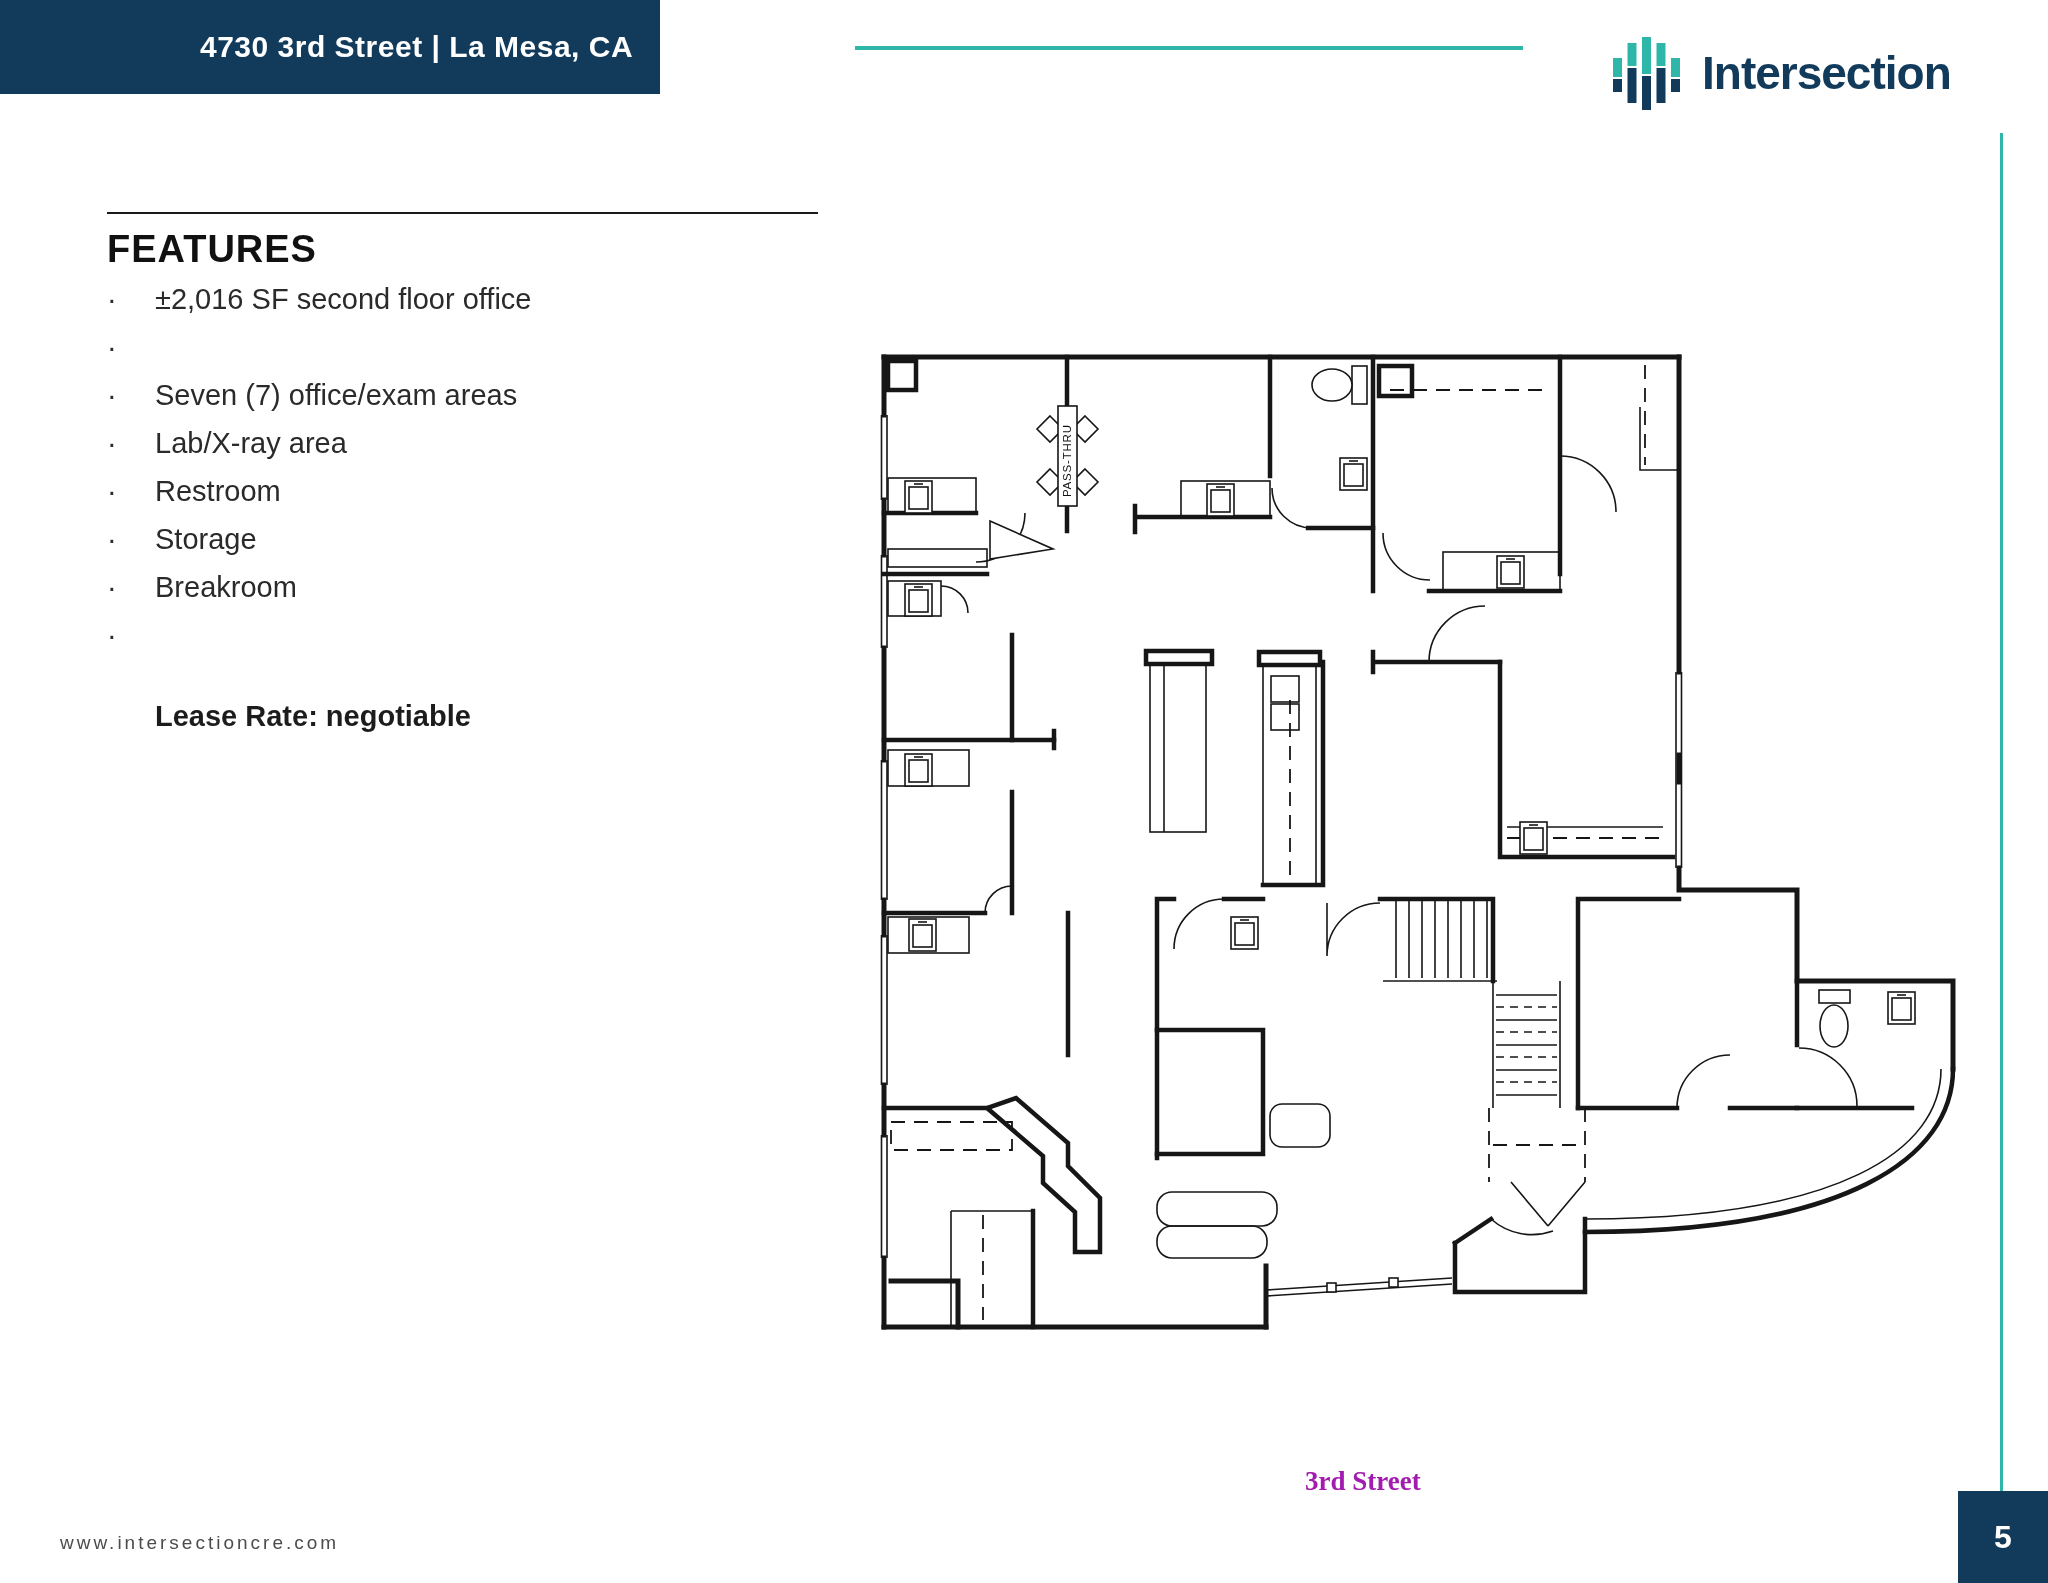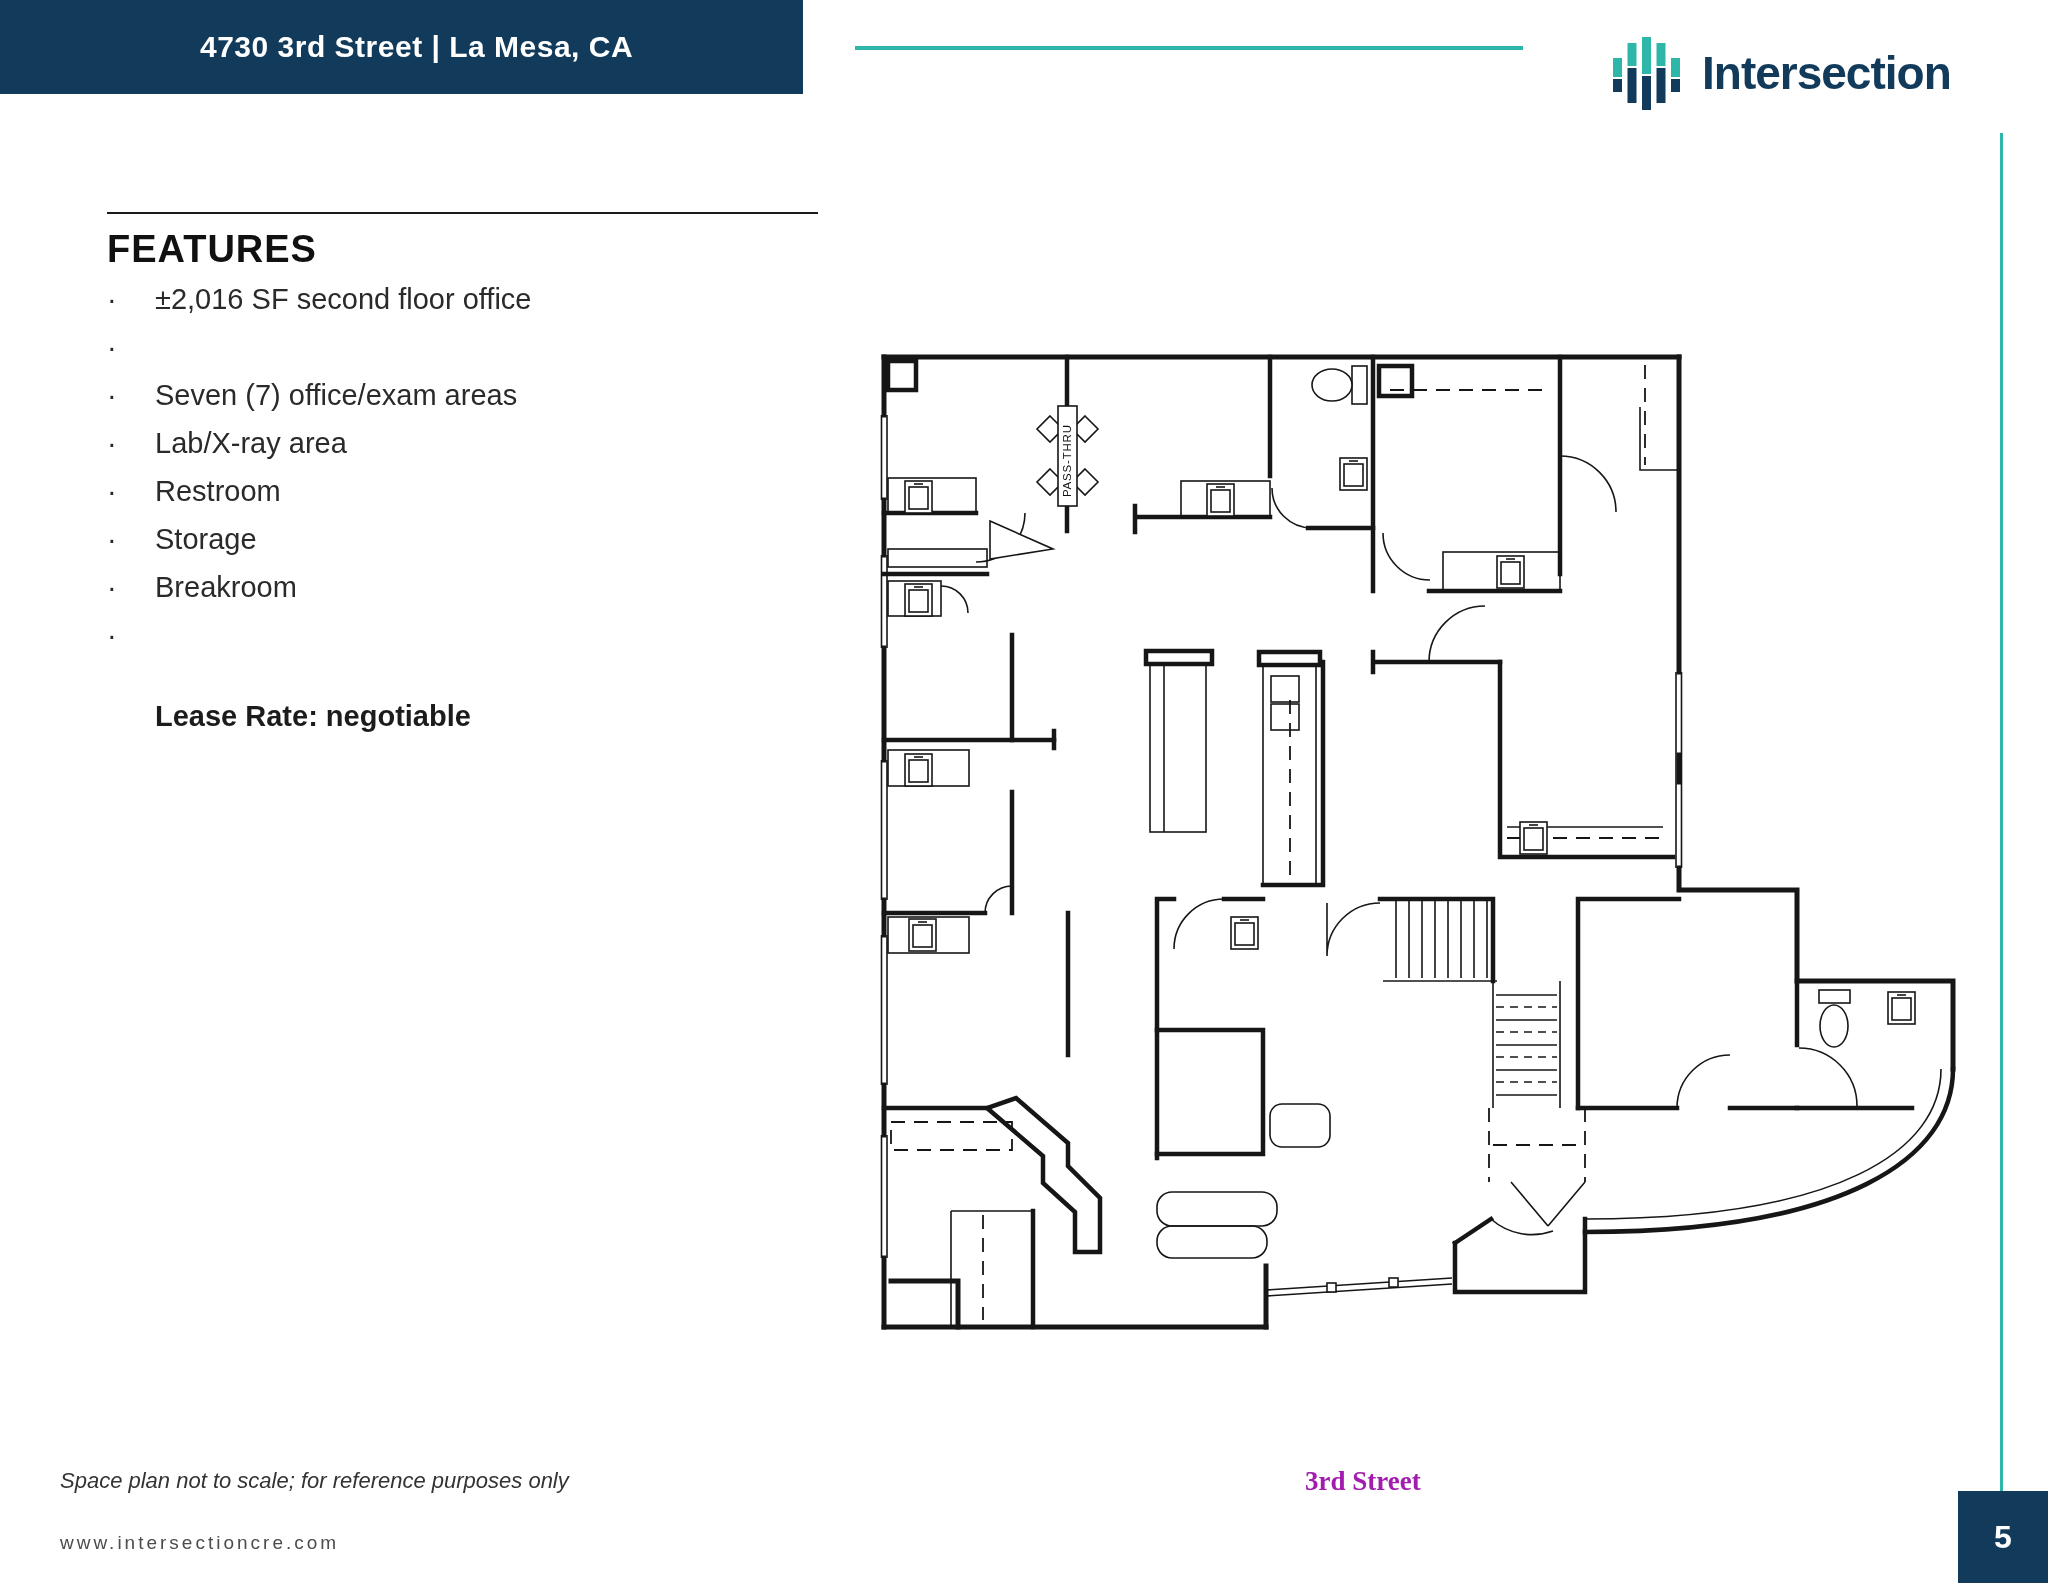--- a/index.html
+++ b/index.html
@@ -1,21 +1,21 @@
 <!DOCTYPE html>
 <html style="--navy: #113A5B; --teal: #2EB7A9;"><head>
 <meta charset="utf-8">
 <style>
   :root { --navy:#113A5B; --teal:#2EB7A9; --ink:#161616; }
   * { margin:0; padding:0; box-sizing:border-box; }
   body { background:#888; font-family:"Liberation Sans", sans-serif; }
   .page { position:relative; width:2048px; height:1583px; background:#ffffff; overflow:hidden; margin:0 auto; }
 
   
-  .banner { position:absolute; left:0; top:0; width:803px; height:94px; background:var(--navy); }
+  .banner { position:absolute; left:0; top:0; width:660px; height:94px; background:var(--navy); }
   .banner-text { position:absolute; left:200px; top:0; height:94px; line-height:94px; color:#fff;
                  font-size:30px; font-weight:600; letter-spacing:.5px; white-space:nowrap; }
   .teal-rule { position:absolute; left:855px; top:46px; width:668px; height:4px; background:var(--teal); }
   .logo { position:absolute; left:1613px; top:37px; }
   .logo-text { position:absolute; left:1702px; top:48px; font-size:46px; font-weight:700;
                color:var(--navy); letter-spacing:-1px; line-height:1.1; white-space:nowrap;text-align:center; }
   .right-teal-line { position:absolute; left:2000px; top:133px; width:3px; height:1358px; background:var(--teal); }
 
   
   .feat-rule { position:absolute; left:107px; top:212px; width:711px; height:2px; background:#1a1a1a; }
@@ -255,20 +255,19 @@
         <path class="tf" d="M1050,416 l13,13 l-13,13 l-13,-13 z"></path>
         <path class="tf" d="M1085,416 l13,13 l-13,13 l-13,-13 z"></path>
         <path class="tf" d="M1050,469 l13,13 l-13,13 l-13,-13 z"></path>
         <path class="tf" d="M1085,469 l13,13 l-13,13 l-13,-13 z"></path>
         <rect class="tf" x="1058" y="406" width="19" height="100"></rect>
         <text transform="translate(1071,497) rotate(-90)" font-size="11.5" letter-spacing="0.8" fill="#111" font-family="Liberation Sans, sans-serif">PASS-THRU</text>
       </g>
     </svg>
   </div>
 
-  <div class="disclaimer">Space plan not to scale; for reference purposes only</div>
   <div class="website">www.intersectioncre.com</div>
   <div class="street-label">3rd Street</div>
   <div class="page-num-box">
     <span class="page-num">5</span>
   </div>
 
 </div>
 
 </body></html>

